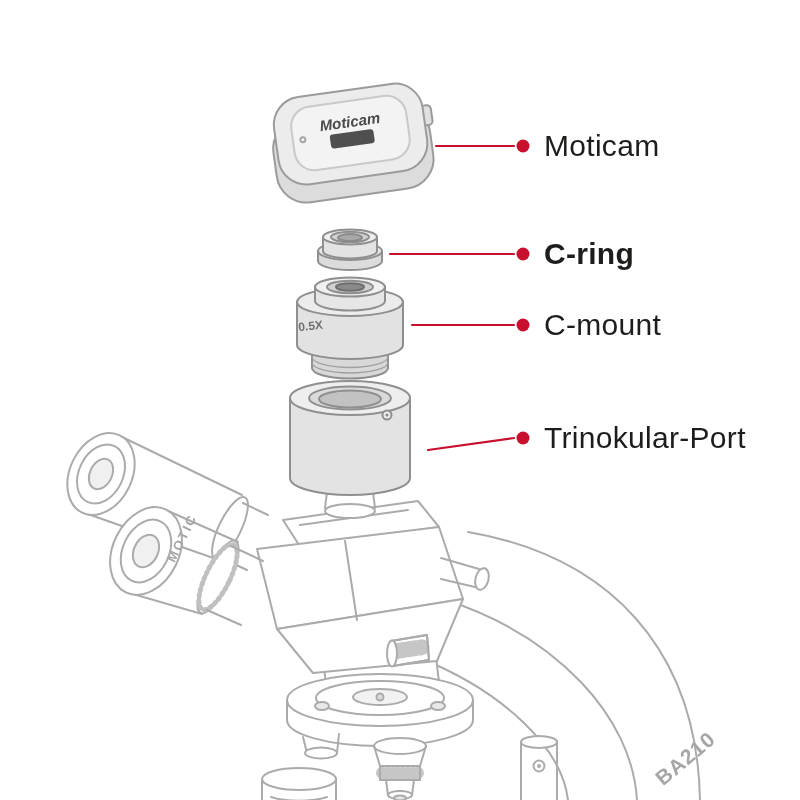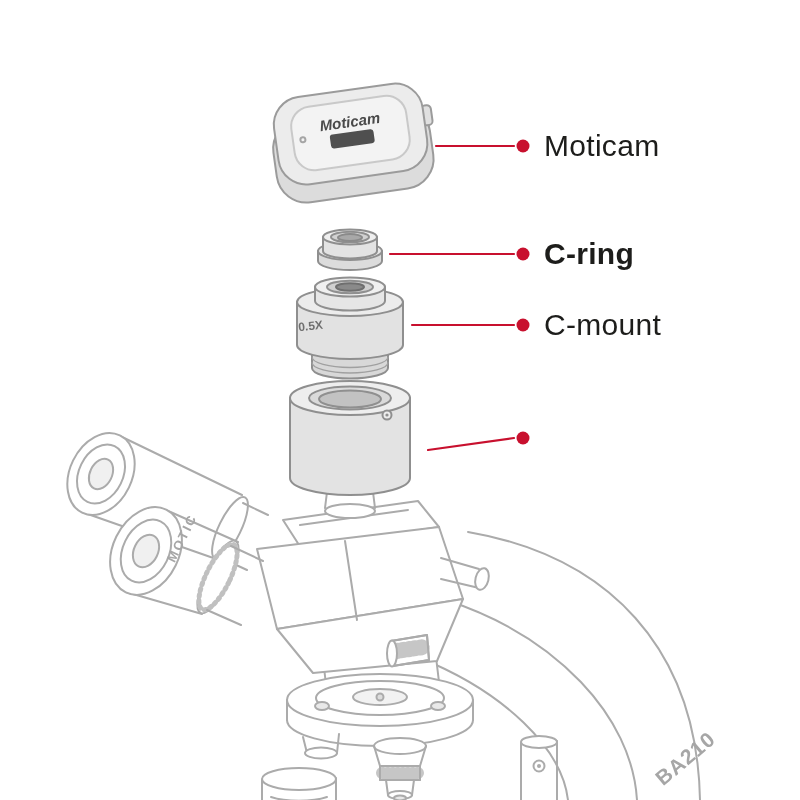--- a/index.html
+++ b/index.html
@@ -169,14 +169,15 @@
         <circle cx="523" cy="254" r="6.5"></circle>
         <circle cx="523" cy="325" r="6.5"></circle>
         <circle cx="523" cy="438" r="6.5"></circle>
       </g>
     </g>
   </svg>
 
   <div class="part-label" style="left:544px; top:129px;">Moticam</div>
   <div class="part-label" style="left:544px; top:237px;font-weight:bold;">C-ring</div>
   <div class="part-label" style="left:544px; top:308px;">C-mount</div>
+  <div class="part-label" style="left:544px; top:421px;">Trinokular-Port</div>
 
 </div>
 
 </body></html>

